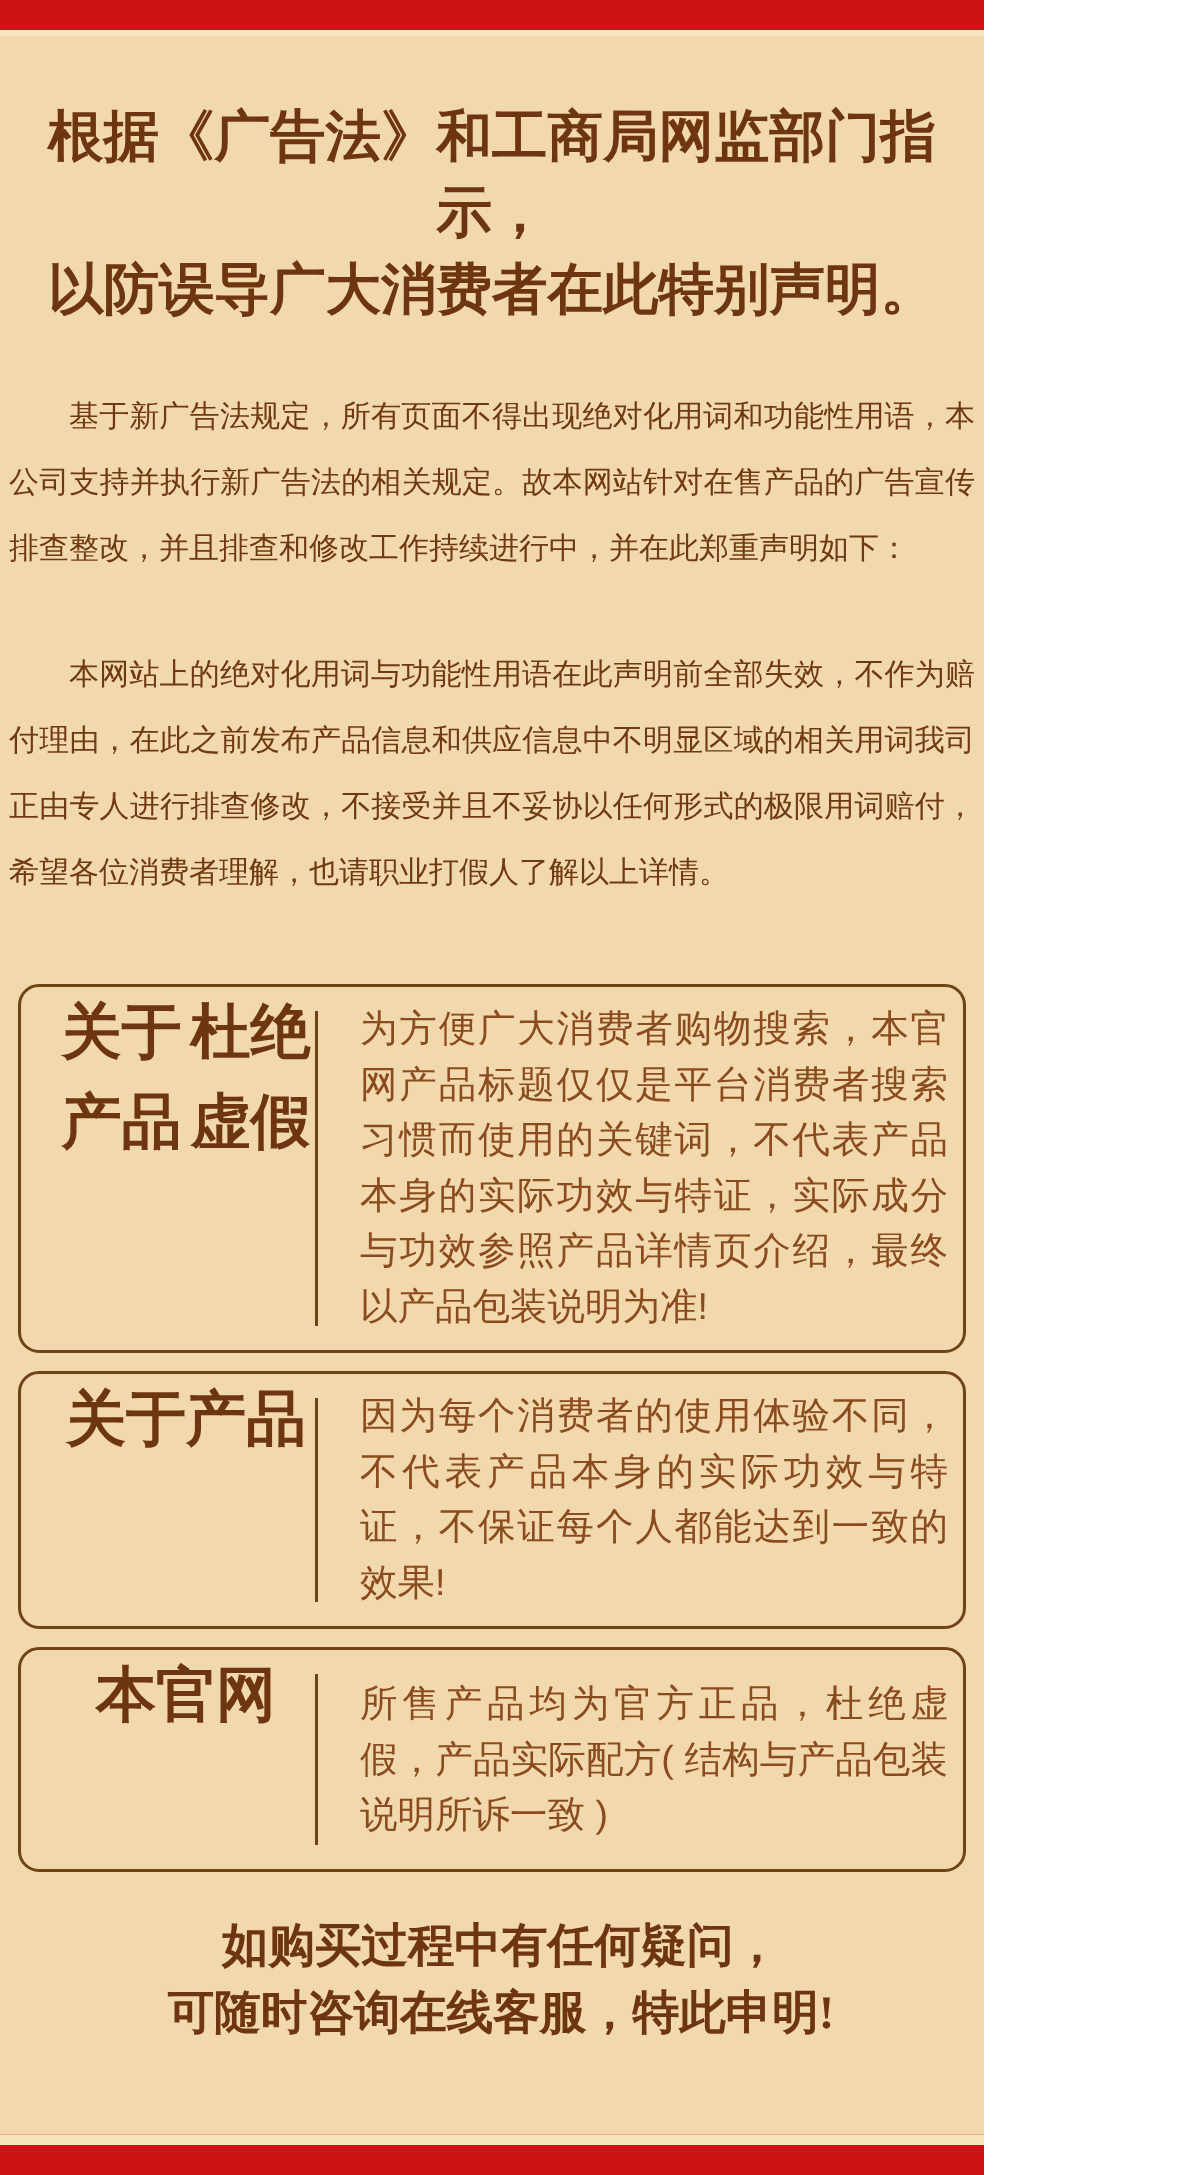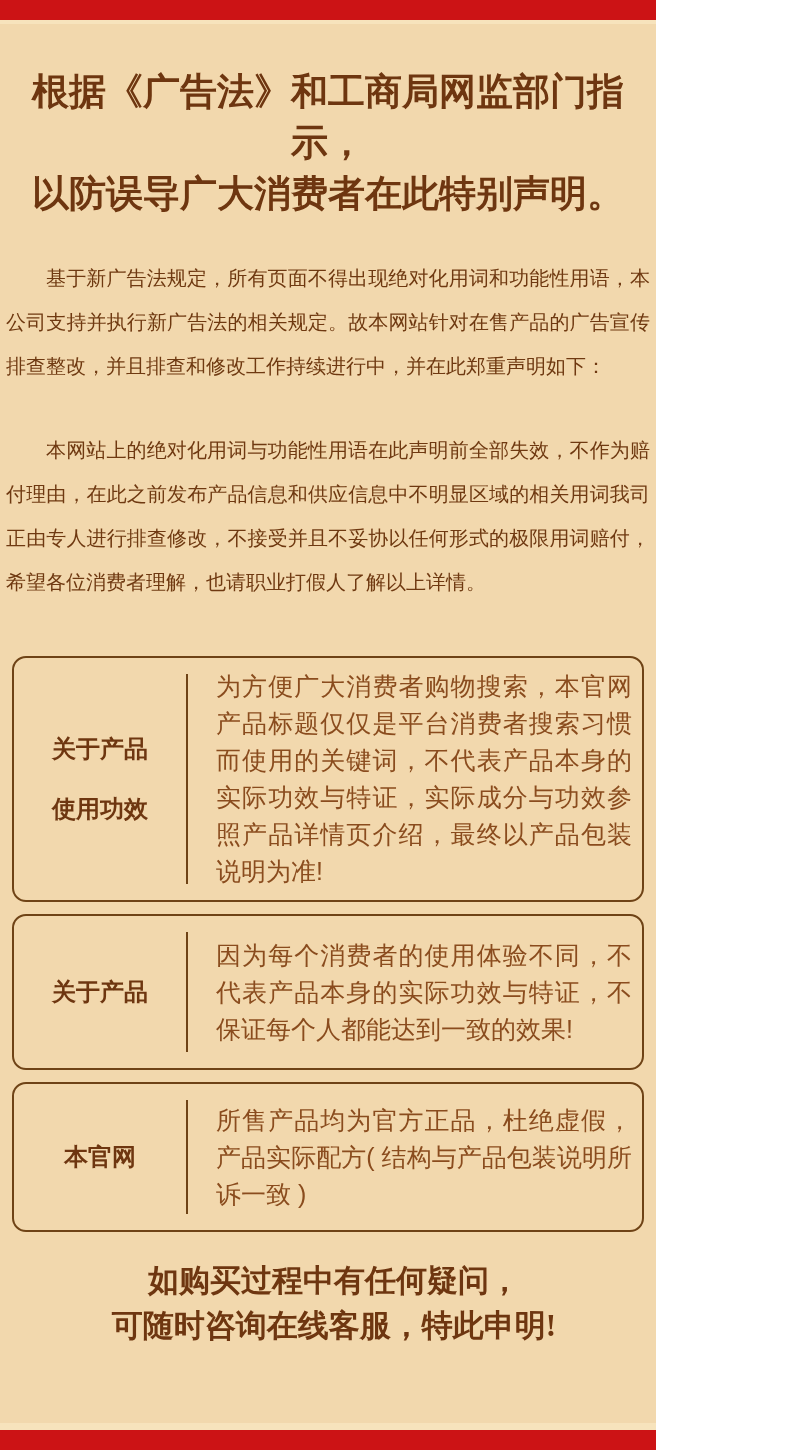--- a/index.html
+++ b/index.html
@@ -50,27 +50,27 @@
     box-sizing:border-box;
     background:transparent;
   }
   .notice-box.b1{min-height:198px;}
   .notice-box.b2{min-height:156px;}
   .notice-box.b3{min-height:150px;}
   .box-title{
     width:172px;
     flex:0 0 172px;
     display:flex;
-    flex-direction:column;
     justify-content:center;
     text-align:center;
     font-weight:bold;
-    font-size:24px;
+    font-size:40px;
     line-height:60px;
     color:var(--heading-text,#6E3610);
+    padding-left:24px;
   }
   .box-title .bt-line{display:block;}
   .box-divider{
     width:2px;flex:0 0 2px;
     background:var(--box-border,#6F4316);
     margin:16px 0;
   }
   .box-body{
     flex:1 1 auto;
     display:flex;
@@ -106,21 +106,21 @@
   </h1>
 
   <p class="para">基于新广告法规定，所有页面不得出现绝对化用词和功能性用语，本公司支持并执行新广告法的相关规定。故本网站针对在售产品的广告宣传排查整改，并且排查和修改工作持续进行中，并在此郑重声明如下：</p>
   <p class="para second">本网站上的绝对化用词与功能性用语在此声明前全部失效，不作为赔付理由，在此之前发布产品信息和供应信息中不明显区域的相关用词我司正由专人进行排查修改，不接受并且不妥协以任何形式的极限用词赔付，希望各位消费者理解，也请职业打假人了解以上详情。</p>
 
   <div class="boxes">
 
     <div class="notice-box b1">
       <div class="box-title">
         <span class="bt-line">关于产品</span>
-        <span class="bt-line">使用功效</span>
+        <span class="bt-line">杜绝虚假</span>
       </div>
       <div class="box-divider"></div>
       <div class="box-body">
         <span>为方便广大消费者购物搜索，本官网产品标题仅仅是平台消费者搜索习惯而使用的关键词，不代表产品本身的实际功效与特证，实际成分与功效参照产品详情页介绍，最终以产品包装说明为准!</span>
       </div>
     </div>
 
     <div class="notice-box b2">
       <div class="box-title">
         <span class="bt-line">关于产品</span>

